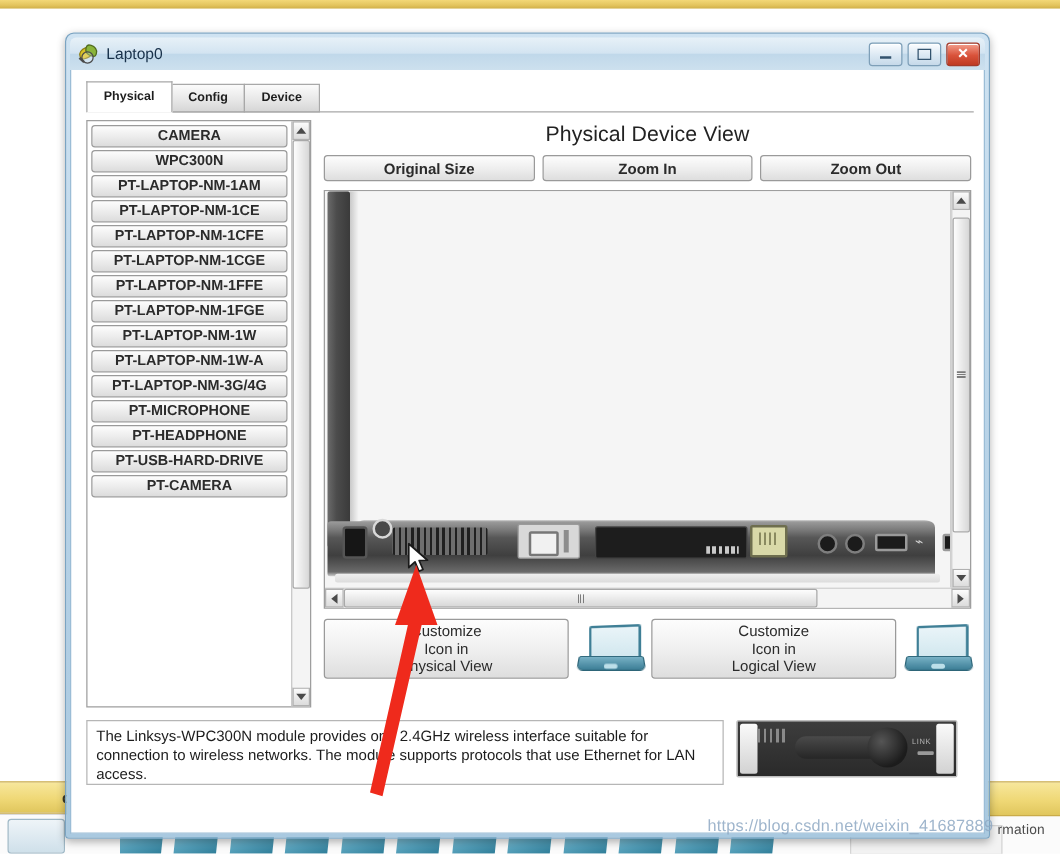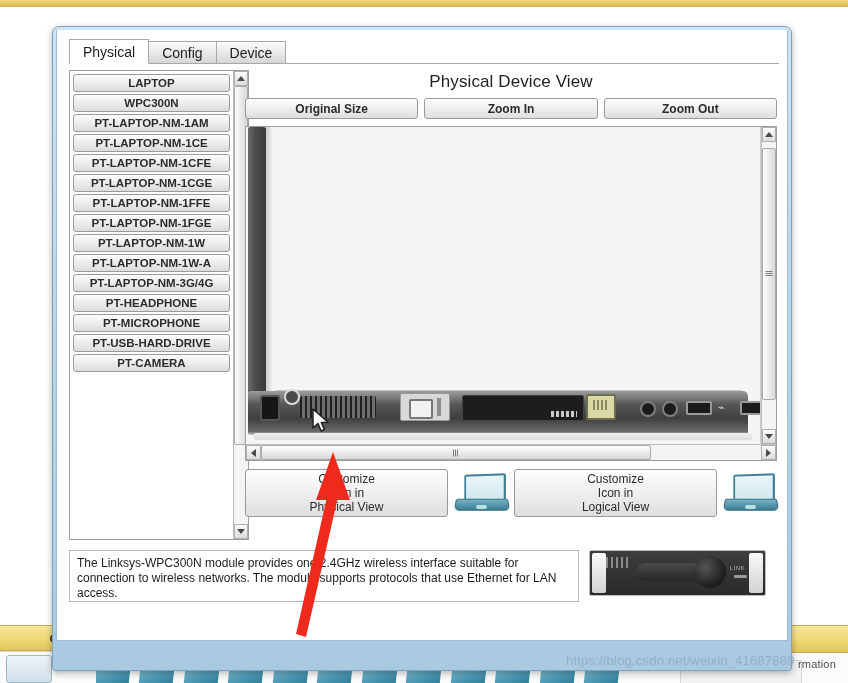--- a/index.html
+++ b/index.html
@@ -149,27 +149,28 @@
     display: flex; align-items: flex-end;
   }
   .tabstrip::after {
     content: ""; position: absolute; left: 0; right: 8px; bottom: 0;
     height: 1px; background: #a8a8a8;
   }
   .tab {
     position: relative;
     height: 23px; line-height: 22px;
     padding: 0 13px;
-    font-size: 14px; color: #1d1d1d;
+    font-size: 10px; color: #1d1d1d;
     background: linear-gradient(#fbfbfb, #e6e6e6 60%, #d6d6d6);
     border: 1px solid #a8a8a8;
     border-bottom: 1px solid #a8a8a8;
     margin-right: -1px;
     box-sizing: border-box;
     z-index: 1;
+    font-weight: bold;
   }
   .tab.active {
     background: #ffffff;
     border-bottom: 1px solid #ffffff;
     height: 25px; line-height: 24px;
     z-index: 3;
   }
 
   
   .panes {
@@ -227,21 +228,21 @@
     width: 7px; height: 6px;
     background: repeating-linear-gradient(#7c7c7c 0 1px, transparent 1px 2px);
   }
   .tri-up { width:0;height:0;border-left:4px solid transparent;border-right:4px solid transparent;border-bottom:5px solid #4a4a4a; }
   .tri-dn { width:0;height:0;border-left:4px solid transparent;border-right:4px solid transparent;border-top:5px solid #4a4a4a; }
   .tri-lf { width:0;height:0;border-top:4px solid transparent;border-bottom:4px solid transparent;border-right:5px solid #4a4a4a; }
   .tri-rt { width:0;height:0;border-top:4px solid transparent;border-bottom:4px solid transparent;border-left:5px solid #4a4a4a; }
 
   
   .device-panel {
-    position: absolute; left: 176px; top: 0; right: 0; height: 470px;
+    position: absolute; left: 190px; top: 0; right: 0; height: 470px;
   }
   .device-title {
     text-align: center; font-size: 17px; color: #222;
     margin: 2px 0 6px 0; letter-spacing: .1px;
   }
   .zoom-row { display: flex; gap: 6px; margin-bottom: 7px; }
   .zoom-btn {
     flex: 1; height: 21px; line-height: 20px; text-align: center;
     font-size: 12px; font-weight: bold; color: #2b2b2b;
     background: linear-gradient(#fdfdfd, #eeeeee 52%, #dedede);
@@ -494,46 +495,66 @@
     <i></i>
     <i></i>
     <i></i>
     <i></i>
   </div>
   <div class="bg-bottom-item"></div>
   <div class="bg-bottom-label">rmation</div>
 
   <div class="window">
 
+    <div class="titlebar">
+      <div class="title-icon">
+        <div class="leaf1"></div>
+          <div class="leaf2"></div>
+        <div class="glass"></div>
+          <div class="handle"></div>
+      </div>
+      <div class="title-text">Laptop0</div>
+      <div class="win-btns">
+        <div class="win-btn">
+            <div class="glyph-min"></div>
+          </div>
+        <div class="win-btn">
+            <div class="glyph-max"></div>
+          </div>
+        <div class="win-btn close">
+            <div class="glyph-close">✕</div>
+          </div>
+      </div>
+    </div>
 
     <div class="client">
 
       <div class="tabstrip">
         <div class="tab active">Physical</div>
         <div class="tab">Config</div>
         <div class="tab">Device</div>
       </div>
 
       <div class="panes">
 
         <div class="modules-panel">
           <div class="modules-list">
-            <div class="module-btn">LAPTOP</div>
+            <div class="module-btn">CAMERA</div>
             <div class="module-btn">WPC300N</div>
             <div class="module-btn">PT-LAPTOP-NM-1AM</div>
             <div class="module-btn">PT-LAPTOP-NM-1CE</div>
             <div class="module-btn">PT-LAPTOP-NM-1CFE</div>
             <div class="module-btn">PT-LAPTOP-NM-1CGE</div>
             <div class="module-btn">PT-LAPTOP-NM-1FFE</div>
             <div class="module-btn">PT-LAPTOP-NM-1FGE</div>
             <div class="module-btn">PT-LAPTOP-NM-1W</div>
             <div class="module-btn">PT-LAPTOP-NM-1W-A</div>
             <div class="module-btn">PT-LAPTOP-NM-3G/4G</div>
+            <div class="module-btn">PT-MICROPHONE</div>
             <div class="module-btn">PT-HEADPHONE</div>
-            <div class="module-btn">PT-MICROPHONE</div>
             <div class="module-btn">PT-USB-HARD-DRIVE</div>
             <div class="module-btn">PT-CAMERA</div>
           </div>
           <div class="vscroll">
             <div class="sb-arrow">
                 <div class="tri-up"></div>
               </div>
             <div class="sb-track">
               <div class="sb-thumb" style="top:0; height:82%;"></div>
             </div>

